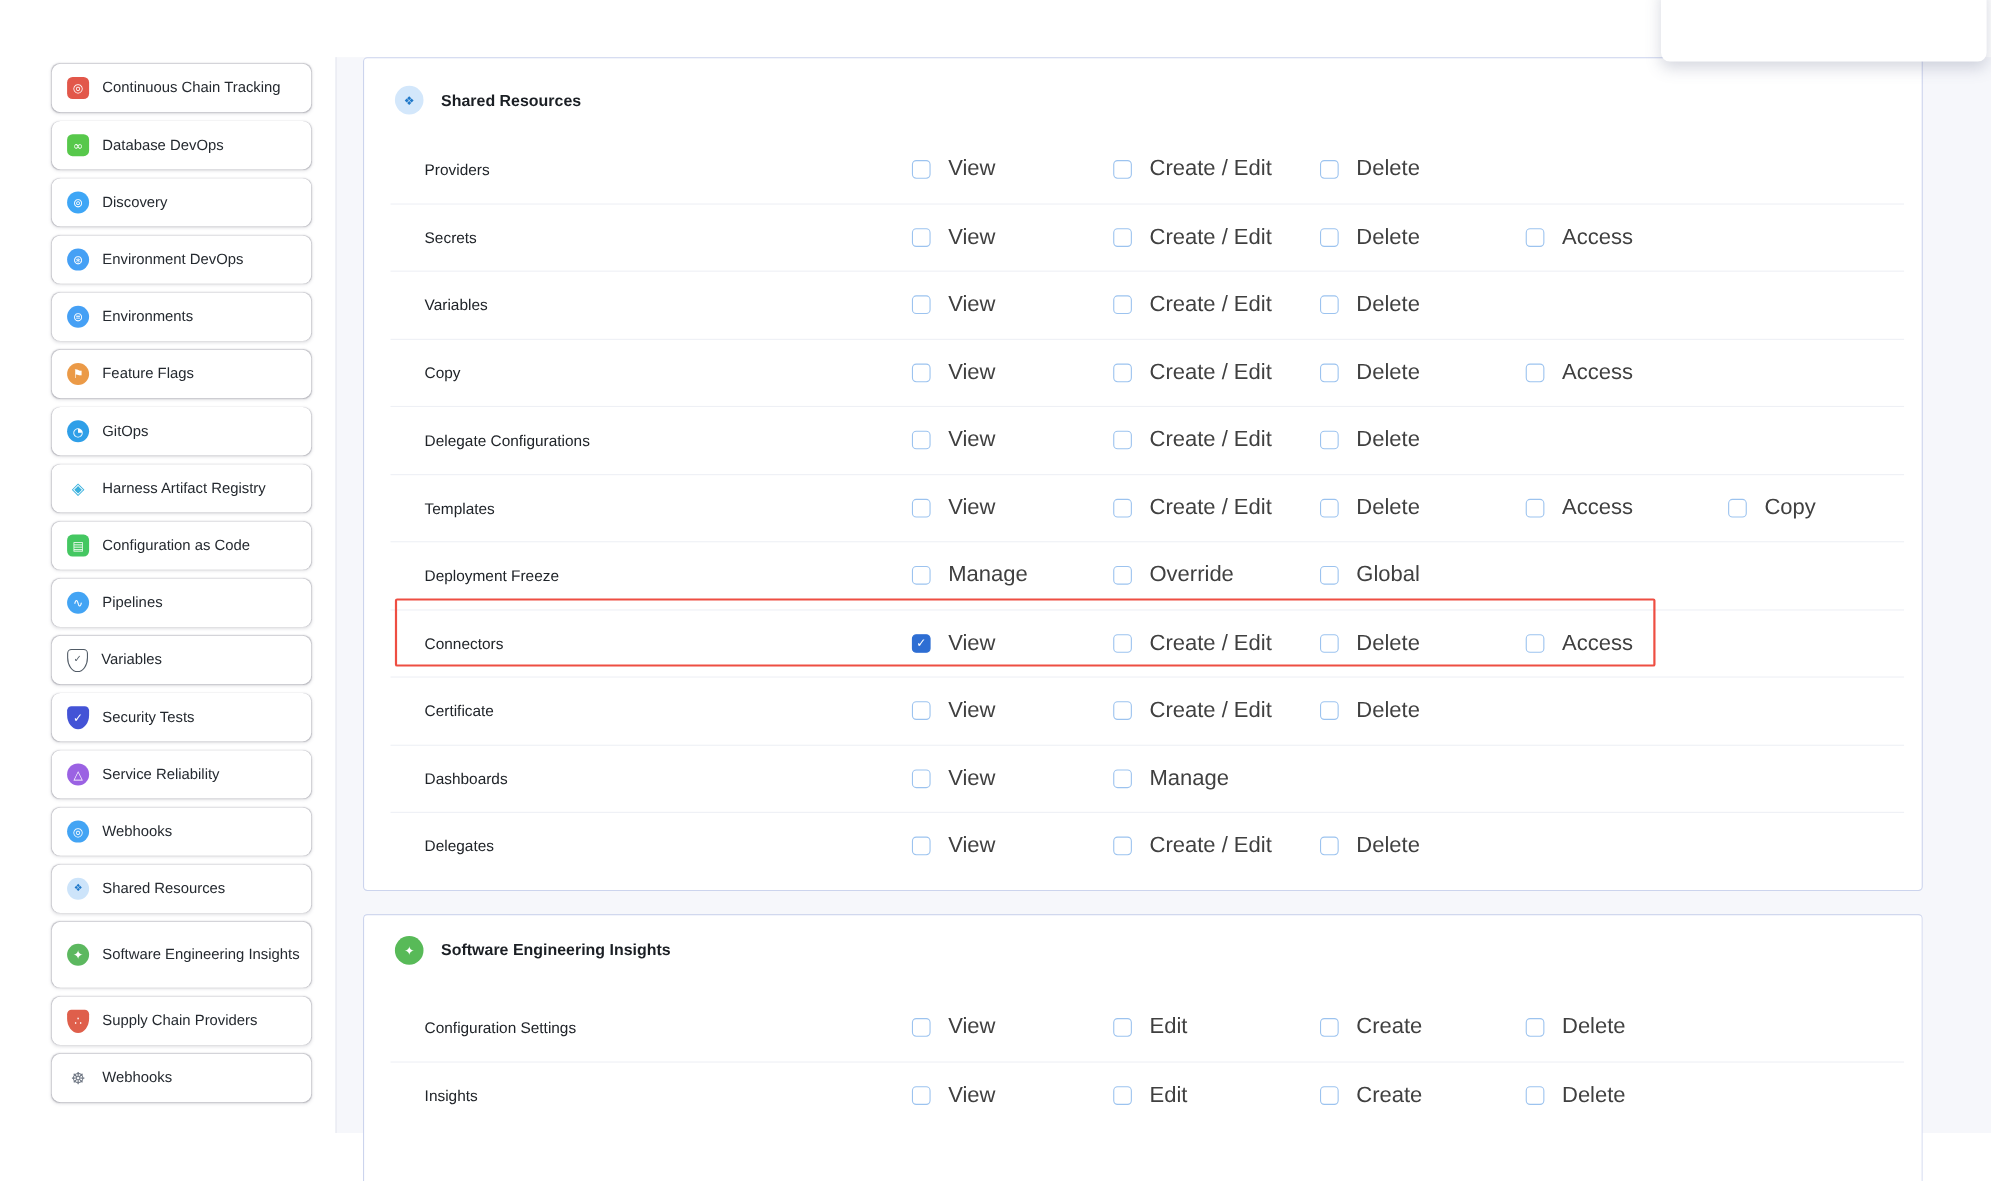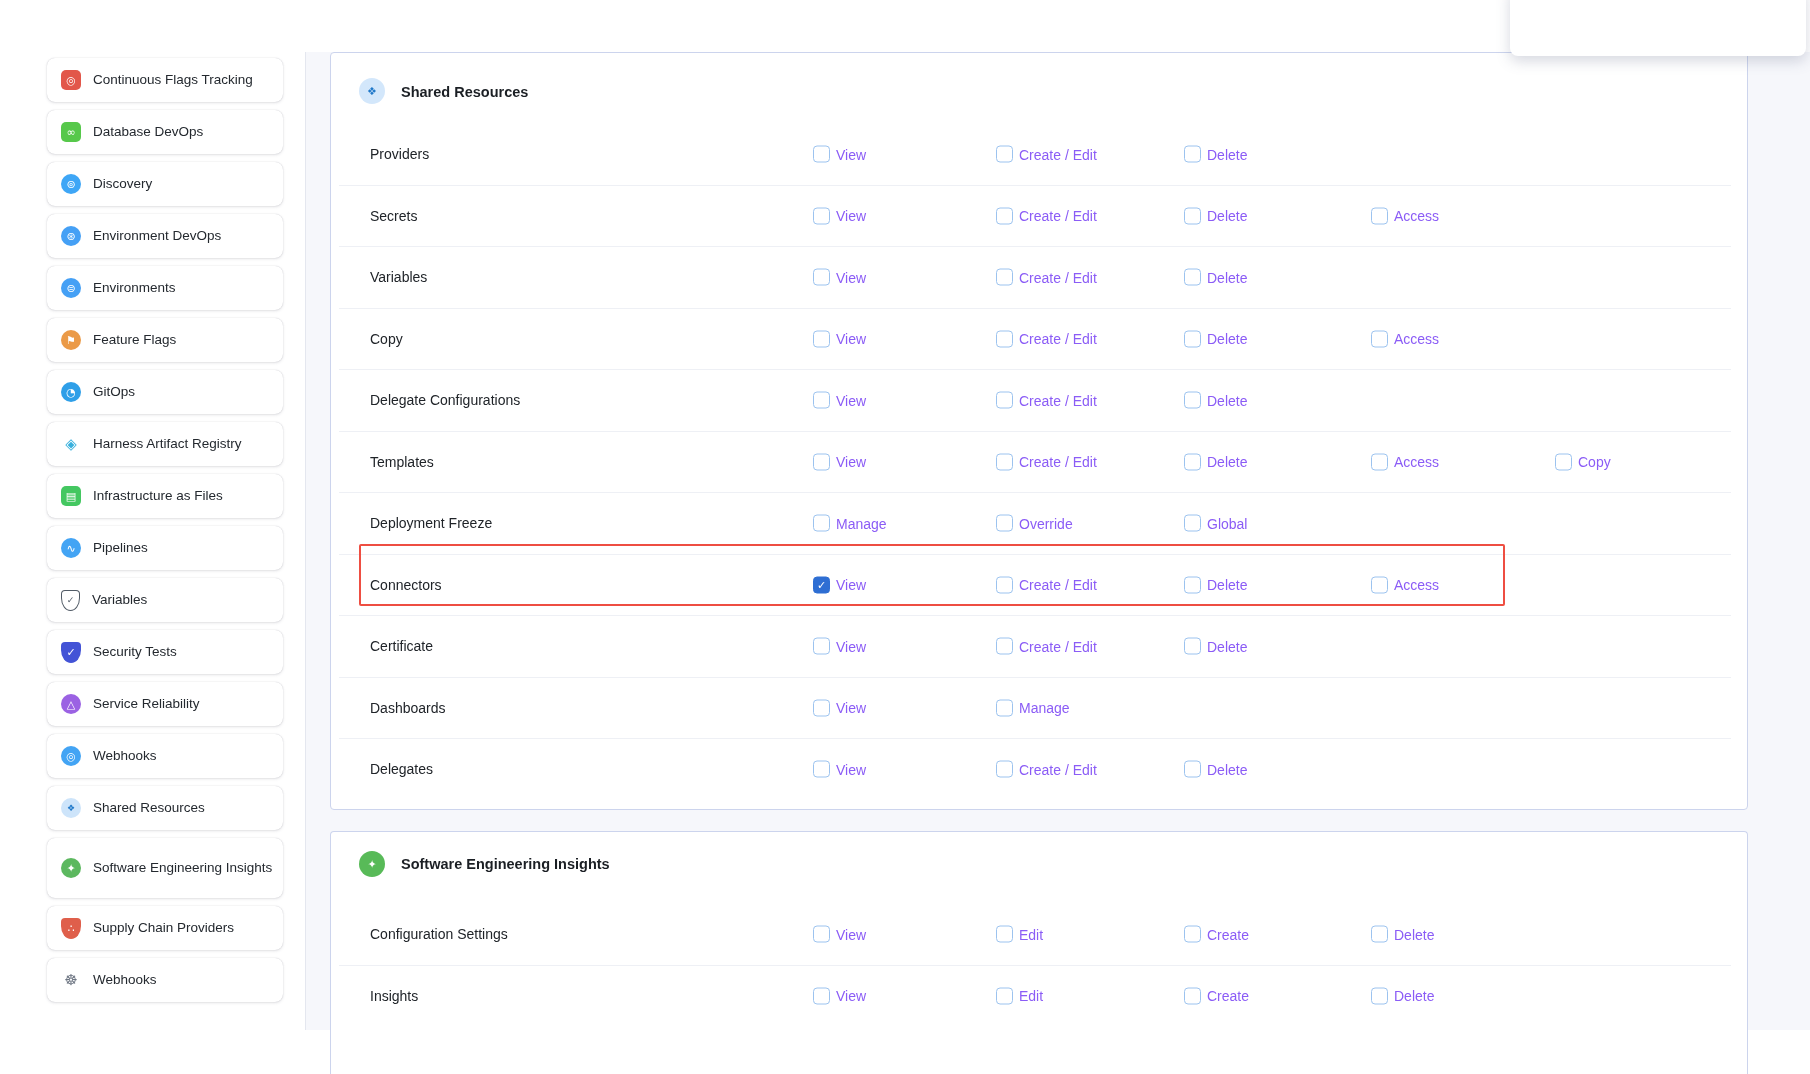--- a/index.html
+++ b/index.html
@@ -27,53 +27,53 @@
   
   .panel{position:absolute;left:330px;width:1418px;background:#fff;
          border:1px solid #ccd4ed;border-radius:4px;box-sizing:border-box;overflow:hidden}
   .panel1{top:52px;height:758px}
   .panel2{top:831px;height:260px;border-bottom:none}
   .p-head-icon{position:absolute;left:28px;width:26px;height:26px;border-radius:50%;
                display:flex;align-items:center;justify-content:center;
                font-family:"DejaVu Sans",sans-serif;font-size:11px}
   .p-title{position:absolute;left:70px;font-size:14.5px;font-weight:700;color:#1b1f24}
 
-  .rows{position:absolute;left:8px;right:16px}
+  .rows{position:absolute;left:24px;right:16px}
   .prow{position:relative;height:60.5px;border-bottom:1px solid #eef0f5}
   .prow.last{border-bottom:none}
   .rlabel{position:absolute;left:31px;top:50%;transform:translateY(-50%);
           font-size:14px;font-weight:500;color:#202429}
 
   .cb{position:absolute;top:50%;transform:translateY(-50%);display:flex;align-items:center;cursor:pointer}
   .c0{left:474px}.c1{left:657px}.c2{left:845px}.c3{left:1032px}.c4{left:1216px}
   .box{width:17px;height:17px;box-sizing:border-box;border:1.5px solid #9cc3ef;border-radius:4px;
        background:#fff;display:inline-flex;align-items:center;justify-content:center}
   .box::after{content:"\2713";font-family:"DejaVu Sans",sans-serif;font-size:11px;
               font-weight:bold;color:transparent}
   .box.checked{background:#2e6ed3;border-color:#2e6ed3}
   .box.checked::after{color:#fff}
-  .cbl{margin-left:6px;font-size:14px;color:#8b5cf6}
+  .cbl{margin-left:16px;font-size:20px;color:#404040}
 
   .hl{display:none;position:absolute;left:28px;top:491px;width:1146px;height:62px;
       box-sizing:border-box;border:2px solid #ee4e42;border-radius:2px;pointer-events:none;z-index:5}
   .hl.checked{display:block}
 
   
   .float-card{position:absolute;left:1510px;top:-14px;width:296px;height:70px;background:#fff;
               border-radius:8px;box-shadow:0 5px 14px rgba(90,100,130,.25);z-index:50}
 </style>
 </head>
 <body>
 
 <div class="content-bg"></div>
 
 <div class="sidebar">
   <div class="side-item">
     <span class="badge sq" style="background:#e2574a">◎</span>
-    <span class="side-label">Continuous Flags Tracking</span>
+    <span class="side-label">Continuous Chain Tracking</span>
     </div>
   <div class="side-item">
     <span class="badge sq" style="background:#57c84b">∞</span>
     <span class="side-label">Database DevOps</span>
     </div>
   <div class="side-item">
     <span class="badge" style="background:#3ea6f6">⊚</span>
     <span class="side-label">Discovery</span>
     </div>
   <div class="side-item">
@@ -91,21 +91,21 @@
   <div class="side-item">
     <span class="badge" style="background:#2f9fe8">◔</span>
     <span class="side-label">GitOps</span>
     </div>
   <div class="side-item">
     <span class="badge plain" style="color:#38b0dd">◈</span>
     <span class="side-label">Harness Artifact Registry</span>
     </div>
   <div class="side-item">
     <span class="badge sq" style="background:#44c761">▤</span>
-    <span class="side-label">Infrastructure as Files</span>
+    <span class="side-label">Configuration as Code</span>
     </div>
   <div class="side-item">
     <span class="badge" style="background:#43a4f4">∿</span>
     <span class="side-label">Pipelines</span>
     </div>
   <div class="side-item">
     <span class="badge shield" style="background:#fff;border:1.6px solid #515b66;color:#515b66;width:17px;min-width:17px;height:19px;font-size:9px">✓</span>
     <span class="side-label">Variables</span>
     </div>
   <div class="side-item">

